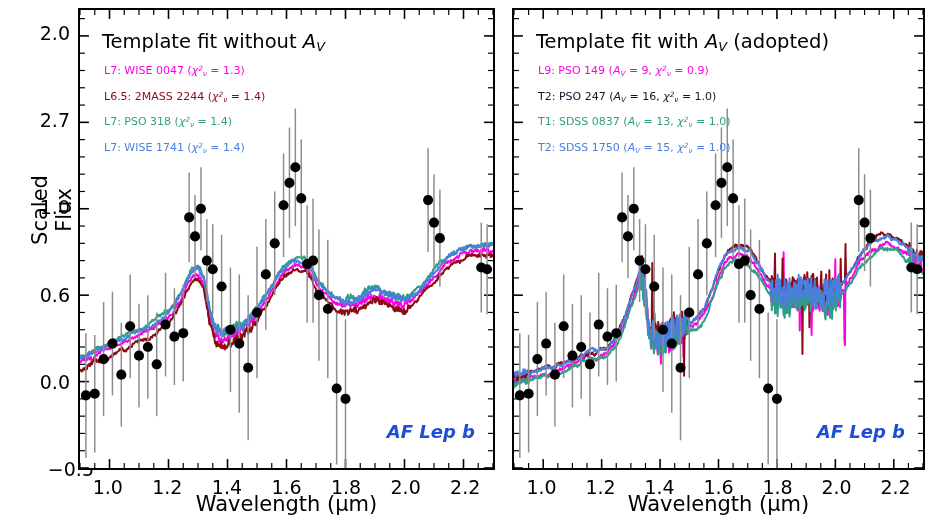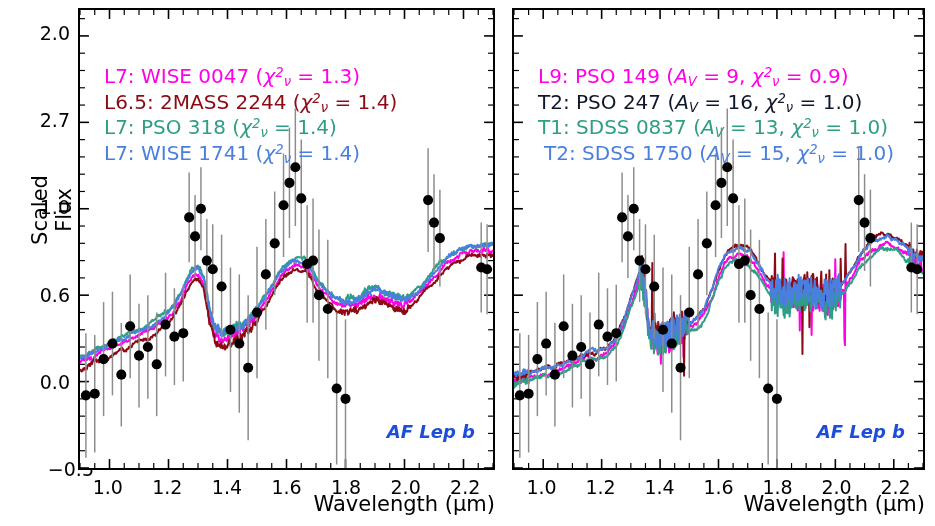--- a/index.html
+++ b/index.html
@@ -5,27 +5,27 @@
   html,body{margin:0;padding:0;background:#ffffff;}
   body{width:935px;height:526px;overflow:hidden;
        font-family:"DejaVu Sans","Liberation Sans",sans-serif;}
   #fig{position:relative;width:935px;height:526px;background:#fff;}
   .panel{position:absolute;top:8px;height:462px;border:2.2px solid #000;box-sizing:border-box;background:#fff;overflow:hidden;}
   #panelL{left:78px;width:417px;}
   #panelR{left:512px;width:413px;}
   .plotsvg{position:absolute;left:0;top:0;width:100%;height:100%;}
   .ylabel{position:absolute;left:-8px;top:186px;width:120px;text-align:center;
           font-size:21px;color:#000;transform:rotate(-90deg);transform-origin:center center;}
-  .xlabel{position:absolute;font-size:21px;color:#000;text-align:right;}
+  .xlabel{position:absolute;font-size:21px;color:#000;text-align:center;}
   #xlabL{left:78px;top:492px;width:417px;}
   #xlabR{left:512px;top:492px;width:413px;}
   .ytick{position:absolute;right:0;width:46px;text-align:right;font-size:19px;color:#000;}
   .xtick{position:absolute;font-size:19px;color:#000;text-align:center;width:46px;}
   .title{position:absolute;font-size:19.5px;color:#000;white-space:nowrap;font-weight:400;}
-  .leg{position:absolute;font-size:20px;white-space:nowrap;font-weight:400;}
+  .leg{position:absolute;font-size:11px;white-space:nowrap;font-weight:400;}
   .obj{position:absolute;font-size:18px;font-weight:bold;color:#1d4ed8;white-space:nowrap;font-style:italic;}
   i.it{font-style:italic;}
   sub.sb{font-size:.66em;vertical-align:-.22em;font-style:italic;}
   sup.sp{font-size:.66em;vertical-align:.45em;}
   .chi{font-style:italic;}
 </style>
 </head>
 <body>
 
 <div id="fig">
@@ -237,20 +237,21 @@
           <circle cx="250.2" cy="301.60754716981137" r="5.1"></circle>
           <circle cx="259.1357142857143" cy="381.8037735849057" r="5.1"></circle>
           <circle cx="268.0714285714286" cy="392.2641509433962" r="5.1"></circle>
           <circle cx="351.47142857142865" cy="191.7735849056604" r="5.1"></circle>
           <circle cx="357.4285714285715" cy="214.4377358490566" r="5.1"></circle>
           <circle cx="363.38571428571436" cy="230.12830188679246" r="5.1"></circle>
           <circle cx="405.0857142857143" cy="259.766037735849" r="5.1"></circle>
           <circle cx="411.04285714285714" cy="261.5094339622642" r="5.1"></circle>
         </g>
       </svg>
+    <div class="title" id="titleL" style="left:22px;top:20px;">Template fit without <i class="it">A<sub class="sb">V</sub></i></div>
     <div id="legL">
         <div class="leg" style="left: 24px; top: 54px; color: rgb(255, 0, 230);">L7: WISE 0047 (<span class="chi">χ<sup class="sp">2</sup><sub class="sb">ν</sub></span> = 1.3)</div>
         <div class="leg" style="left: 24px; top: 79.5px; color: rgb(139, 10, 20);">L6.5: 2MASS 2244 (<span class="chi">χ<sup class="sp">2</sup><sub class="sb">ν</sub></span> = 1.4)</div>
         <div class="leg" style="left: 24px; top: 105px; color: rgb(46, 158, 134);">L7: PSO 318 (<span class="chi">χ<sup class="sp">2</sup><sub class="sb">ν</sub></span> = 1.4)</div>
         <div class="leg" style="left: 24px; top: 130.5px; color: rgb(74, 127, 224);">L7: WISE 1741 (<span class="chi">χ<sup class="sp">2</sup><sub class="sb">ν</sub></span> = 1.4)</div>
       </div>
     <div class="obj" style="right:18px;bottom:26px;">AF Lep b</div>
   </div>
 
   <div class="panel" id="panelR">
@@ -449,25 +450,26 @@
           <circle cx="247.79999999999998" cy="301.60754716981137" r="5.1"></circle>
           <circle cx="256.65" cy="381.8037735849057" r="5.1"></circle>
           <circle cx="265.5" cy="392.2641509433962" r="5.1"></circle>
           <circle cx="348.1" cy="191.7735849056604" r="5.1"></circle>
           <circle cx="354.00000000000006" cy="214.4377358490566" r="5.1"></circle>
           <circle cx="359.9000000000001" cy="230.12830188679246" r="5.1"></circle>
           <circle cx="401.2" cy="259.766037735849" r="5.1"></circle>
           <circle cx="407.09999999999997" cy="261.5094339622642" r="5.1"></circle>
         </g>
       </svg>
+    <div class="title" id="titleR" style="left:22px;top:20px;">Template fit with <i class="it">A<sub class="sb">V</sub></i> (adopted)</div>
     <div id="legR">
         <div class="leg" style="left: 24px; top: 54px; color: rgb(255, 0, 230);">L9: PSO 149 (<i class="it">A<sub class="sb">V</sub></i> = 9, <span class="chi">χ<sup class="sp">2</sup><sub class="sb">ν</sub></span> = 0.9)</div>
         <div class="leg" style="left: 24px; top: 79.5px; color: #0f172a;">T2: PSO 247 (<i class="it">A<sub class="sb">V</sub></i> = 16, <span class="chi">χ<sup class="sp">2</sup><sub class="sb">ν</sub></span> = 1.0)</div>
         <div class="leg" style="left: 24px; top: 105px; color: rgb(46, 158, 134);">T1: SDSS 0837 (<i class="it">A<sub class="sb">V</sub></i> = 13, <span class="chi">χ<sup class="sp">2</sup><sub class="sb">ν</sub></span> = 1.0)</div>
-        <div class="leg" style="left: 24px; top: 130.5px; color: rgb(74, 127, 224); margin-left: 6px;">T2: SDSS 1750 (<i class="it">A<sub class="sb">V</sub></i> = 15, <span class="chi">χ<sup class="sp">2</sup><sub class="sb">ν</sub></span> = 1.0)</div>
+        <div class="leg" style="left: 24px; top: 130.5px; color: rgb(74, 127, 224);">T2: SDSS 1750 (<i class="it">A<sub class="sb">V</sub></i> = 15, <span class="chi">χ<sup class="sp">2</sup><sub class="sb">ν</sub></span> = 1.0)</div>
       </div>
     <div class="obj" style="right:18px;bottom:26px;">AF Lep b</div>
   </div>
 
   <div id="xtickwrap">
       <div class="xtick" style="left: 84.7857px; top: 476px;">1.0</div>
       <div class="xtick" style="left: 144.357px; top: 476px;">1.2</div>
       <div class="xtick" style="left: 203.929px; top: 476px;">1.4</div>
       <div class="xtick" style="left: 263.5px; top: 476px;">1.6</div>
       <div class="xtick" style="left: 323.071px; top: 476px;">1.8</div>

